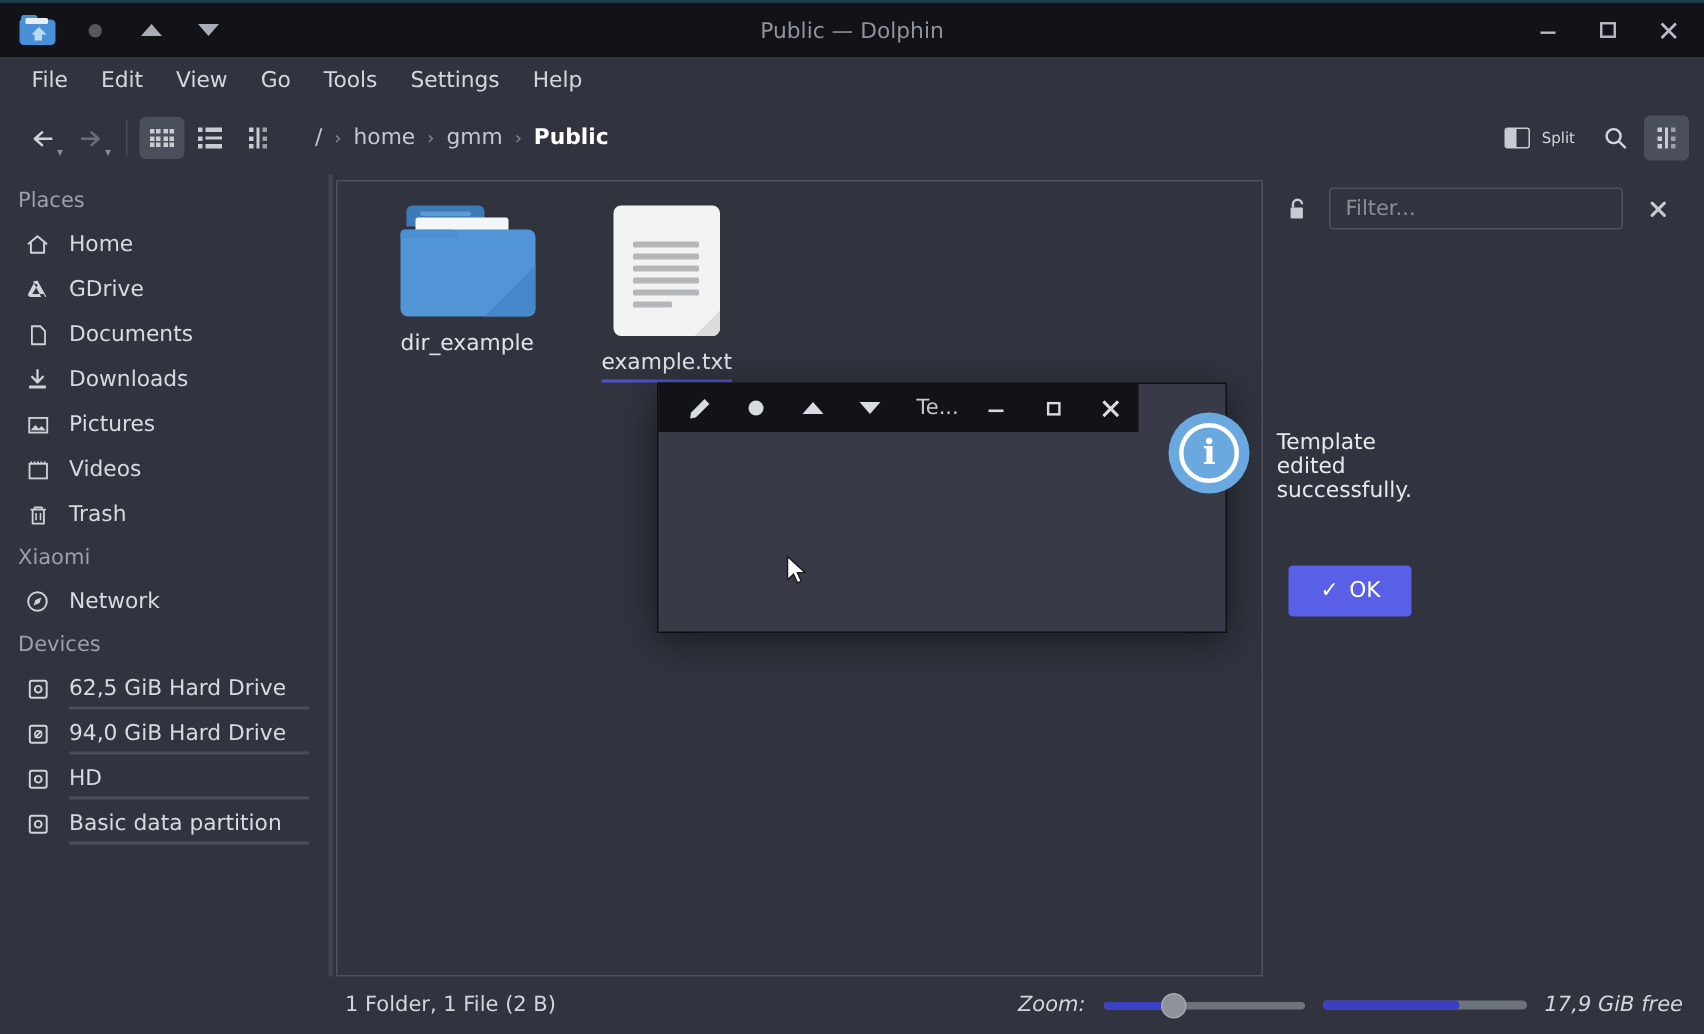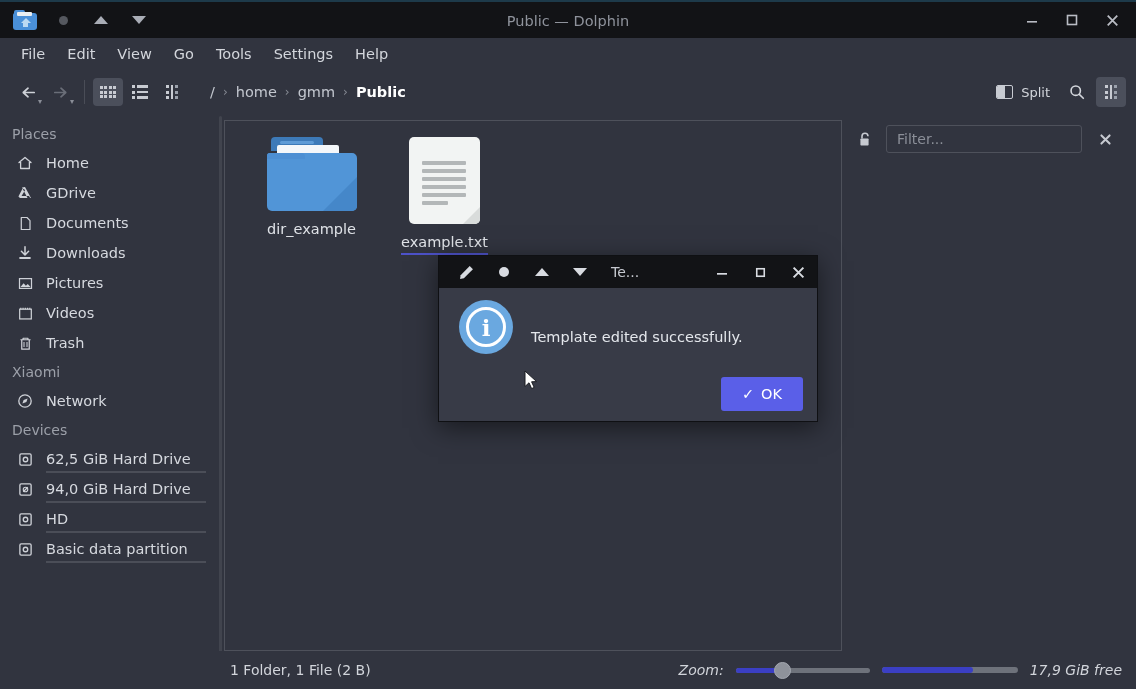--- a/index.html
+++ b/index.html
@@ -125,21 +125,21 @@
     display: flex; align-items: center; margin-left: 16px; gap: 0px;
     font-size: 14.5px; color: #c3c7cf;
   }
   .crumb { padding: 3px 7px; border-radius: 3px; cursor: default; }
   .crumb.cur { color: #ffffff; font-weight: bold; }
   .crumb-sep { color: #878b94; font-size: 12px; padding: 0 1px; }
 
   .tb-actions { margin-left: auto; display: flex; align-items: center; gap: 4px; }
   .split-btn {
     display: flex; align-items: center; gap: 8px;
-    padding: 5px 8px; border-radius: 4px; font-size: 13px; color: #d3d6dc; cursor: default;
+    padding: 5px 8px; border-radius: 4px; font-size: 10px; color: #d3d6dc; cursor: default;
   }
   .split-ic {
     width: 17px; height: 14px; border: 1.6px solid #c8cbd2; border-radius: 2px;
     display:flex; overflow:hidden;
   }
   .split-ic i { width: 50%; height:100%; background: #c8cbd2; display:block; }
   .icon-btn {
     width: 30px; height: 30px; border-radius: 4px;
     display:flex;align-items:center;justify-content:center; color:#d3d6dc; cursor: default;
   }
@@ -258,21 +258,21 @@
   }
   .space-bar { position: relative; width: 136px; height: 6px; background:#6e727b; border-radius: 3px; }
   .space-fill { position:absolute; left:0; top:0; height: 6px; width: 91px; background: #3b3fc4; border-radius: 3px; }
   .free-lbl { font-size: 14px; color: #d2d5db; }
 
   
   .dialog {
     position: absolute; left: 438px; top: 255px; width: 380px; height: 167px;
     background: #383b47; border: 1px solid #0f1013;
     box-shadow: 0 6px 24px rgba(0,0,0,.5);
-    display: flex; flex-direction: column;
+    display: flex; flex-direction: row;
     z-index: 50;
   }
   .dlg-title {
     height: 32px; flex: 0 0 32px; background: #121316;
     display: flex; align-items: center; padding-left: 8px;
   }
   .dlg-btn { width: 38px; height: 30px; display:flex;align-items:center;justify-content:center; color:#d8dbe1; cursor: default;}
   .dlg-name { font-size: 14px; color: #c6c9d0; padding: 0 6px; margin-left: 6px; }
   .dlg-right { margin-left: auto; display:flex; align-items:center; }
   .dlg-wbtn { width: 38px; height: 32px; display:flex;align-items:center;justify-content:center; color:#d8dbe1; cursor: default;}

